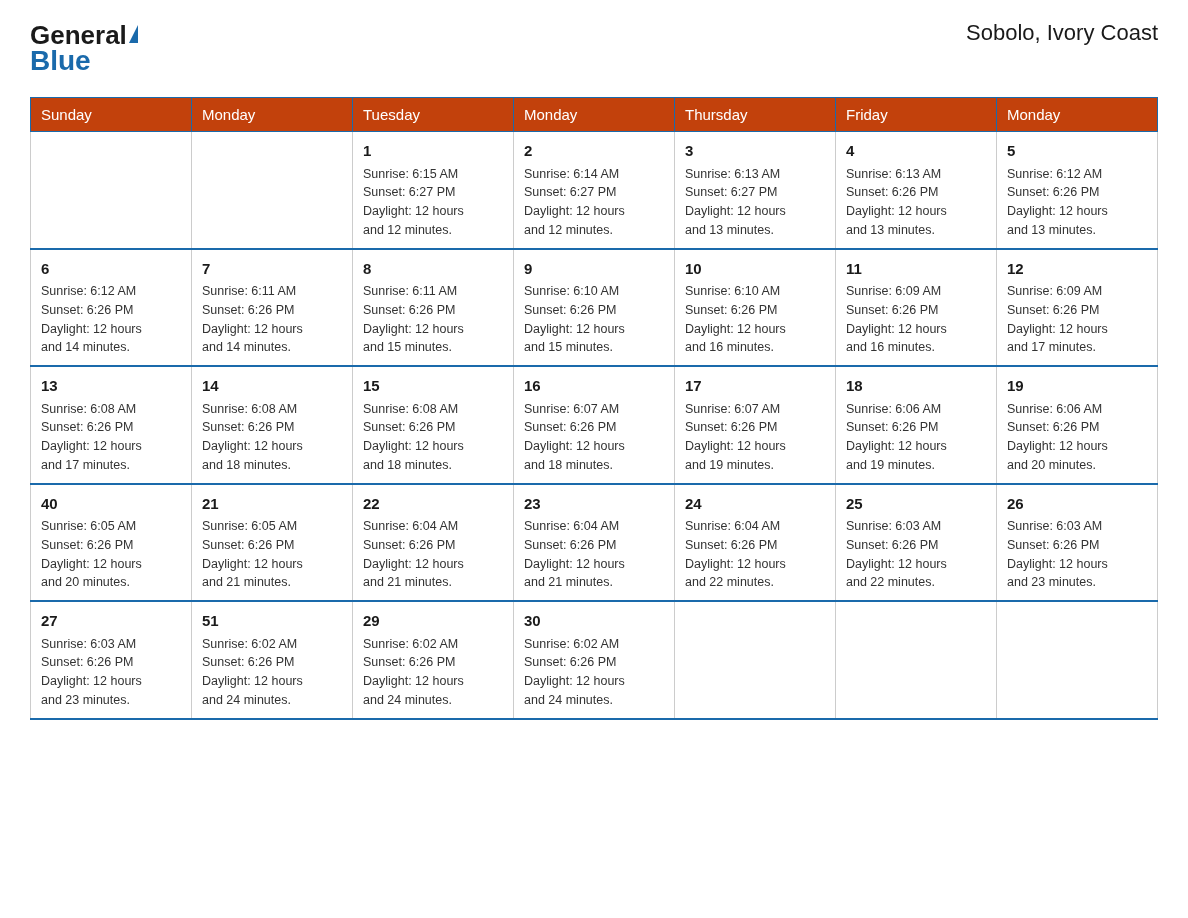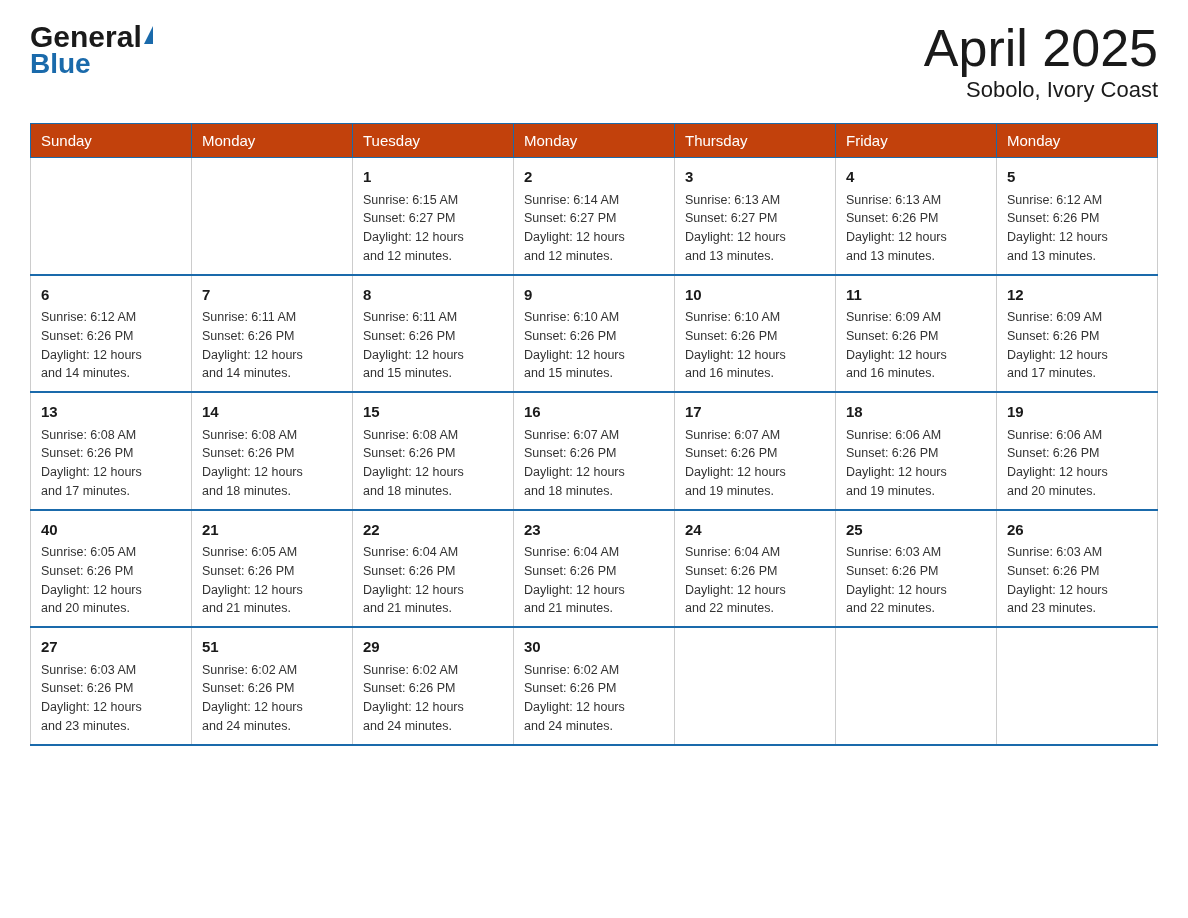--- a/index.html
+++ b/index.html
@@ -81,27 +81,26 @@
       display: flex;
       align-items: center;
     }
   </style>
 </head>
 <body>
 
 <div class="header-row">
   <div class="logo">
     <div class="logo-wrap">
-      <span style="font-size:30px;font-weight:bold;color:#1a1a1a;">General</span>
+      <span style="font-size:26px;font-weight:bold;color:#1a1a1a;">General</span>
       <span style="display:inline-block;width:0;height:0;border-left:9px solid transparent;border-right:0px solid transparent;border-bottom:18px solid #1a6aab;margin-left:2px;margin-bottom:0px;vertical-align:bottom;position:relative;top:-2px;"></span>
     </div>
     <div style="font-size:28px;font-weight:bold;color:#1a6aab;margin-top:-6px;padding-left:0px;">Blue</div>
   </div>
   <div class="title-block">
-    <h1>April 2025</h1>
     <h2>Sobolo, Ivory Coast</h2>
   </div>
 </div>
 
 <table>
   <thead>
     <tr>
     <th>Sunday</th>
         <th>Monday</th>
         <th>Tuesday</th>

